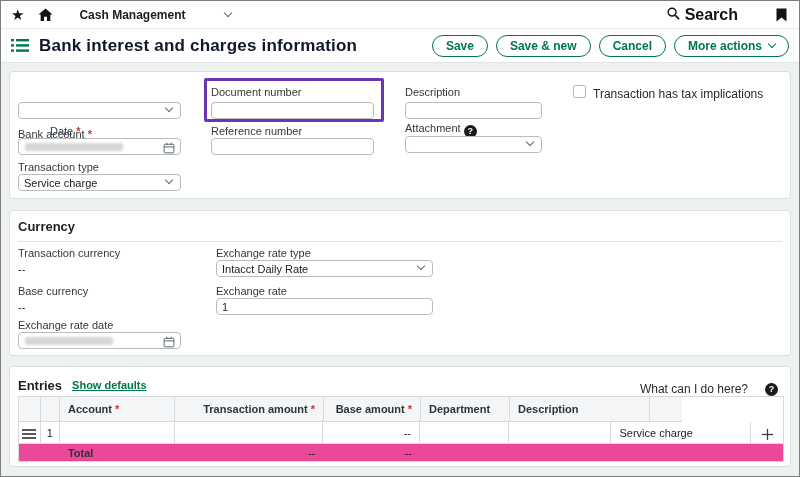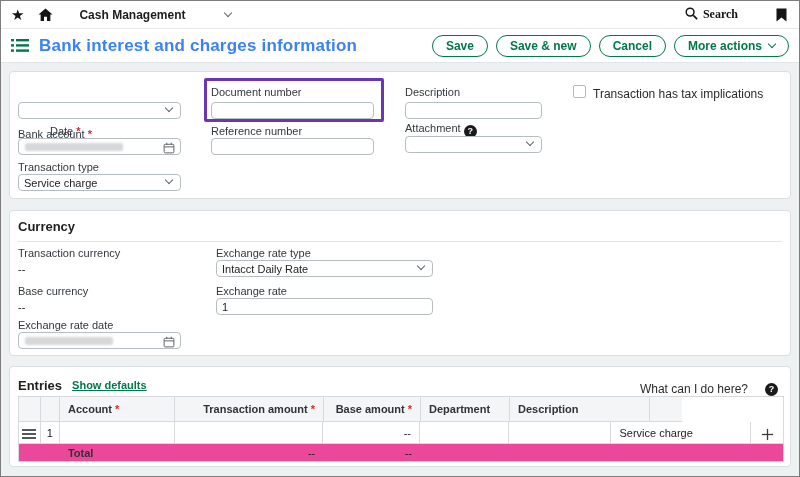--- a/index.html
+++ b/index.html
@@ -21,30 +21,30 @@
     margin-left:26px; width:152px; display:flex; align-items:center;
     justify-content:space-between; cursor:pointer;
   }
   .module-sel span.txt { font-size:12px; font-weight:bold; color:#1c1c1c; }
   .chev {
     width:6px; height:6px; border-right:1.5px solid #5f666b;
     border-bottom:1.5px solid #5f666b; transform:rotate(45deg);
     display:inline-block; margin-top:-3px;
   }
   .search-grp { margin-left:auto; display:flex; align-items:center; gap:5px; cursor:pointer; }
-  .search-grp .txt { font-size:12px; font-weight:600; color:#141414;font-family:Liberation Serif, serif; }
+  .search-grp .txt { font-size:16px; font-weight:600; color:#141414; }
   .bookmark { margin:0 12px 0 38px; display:flex; }
   
   .titlebar {
     position:absolute; top:28px; left:0; right:0; height:34px;
     background:#fff; border-bottom:1px solid #e2e5e7;
     display:flex; align-items:center; padding:0 10px;
   }
   .list-ic { display:flex; margin-right:10px; }
-  .page-title { font-size:17px; font-weight:bold; color:#3b82f6; letter-spacing:.2px; }
+  .page-title { font-size:17px; font-weight:bold; color:#0f172a; letter-spacing:.2px; }
   .btn-row { margin-left:auto; display:flex; align-items:center; gap:8px; }
   .pill {
     height:22px; border:1.5px solid #007849; border-radius:12px; background:#fff;
     color:#007849; font-size:12px; font-weight:600; padding:0 13px;
     display:flex; align-items:center; gap:7px; cursor:pointer;
     font-family:"Liberation Sans", sans-serif;
   }
   .pill .chev { border-color:#007849; }
   
   .card {

